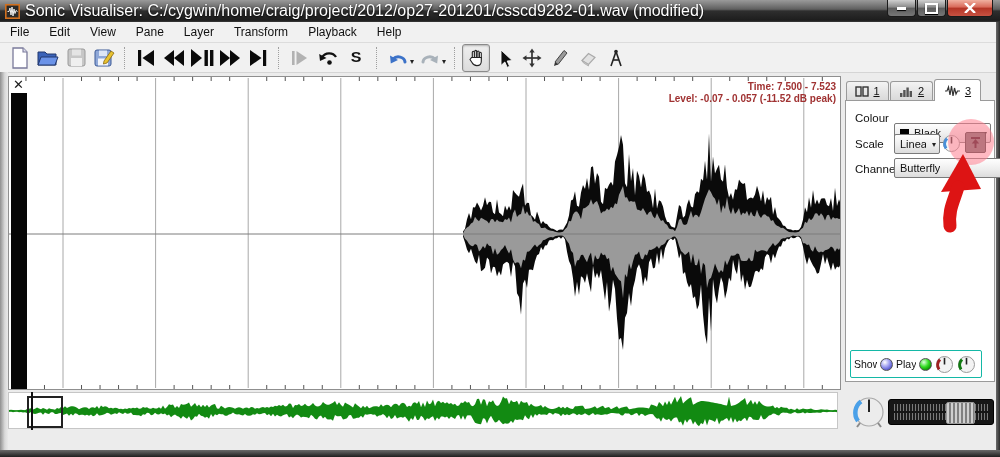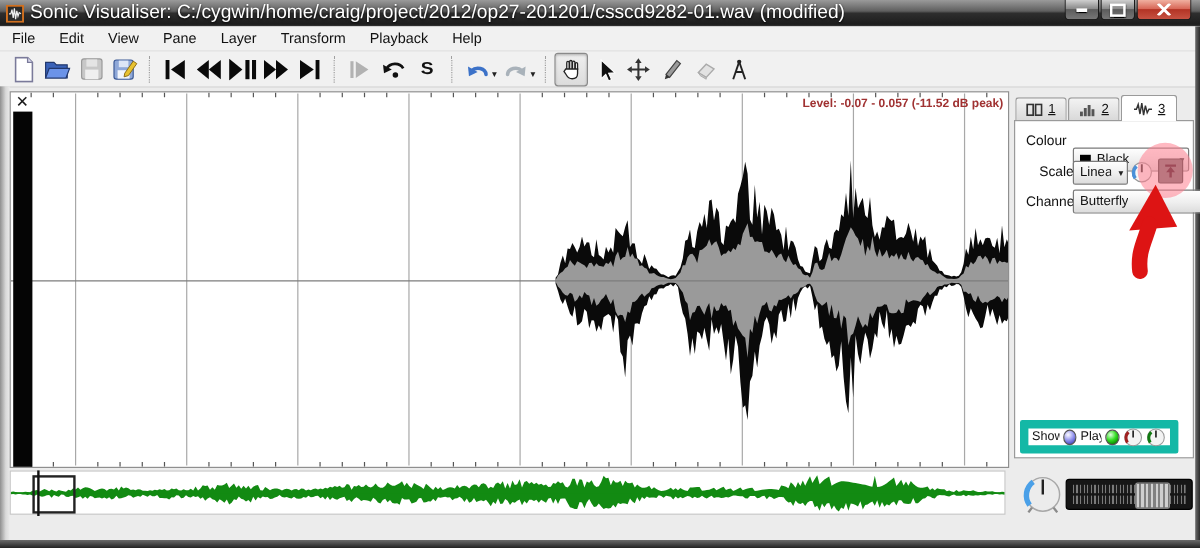--- a/index.html
+++ b/index.html
@@ -54,21 +54,21 @@
   .tab.active{top:0;height:22px;background:#fff;z-index:2;}
   .tab-num{font-size:11px;color:#111;text-decoration:underline;}
   .side-box{position:absolute;left:2px;top:21px;width:150px;height:282px;background:#fff;border:1px solid #9a9a9a;box-sizing:border-box;z-index:1;padding-left:44px;}
   .prop-label{position:absolute;font-size:11.5px;color:#111;}
   .select{position:absolute;height:20px;box-sizing:border-box;border:1px solid #7a7a7a;border-radius:2px;
     background:linear-gradient(#fefefe,#eee 55%,#dcdcdc);display:flex;align-items:center;font-size:11px;color:#111;padding-left:5px;}
   .select .val{white-space:nowrap;overflow:hidden;}
   .select .arr{position:absolute;right:3px;top:5px;font-size:8px;color:#222;}
   .swatch{width:9px;height:9px;background:#000;margin-right:5px;flex:0 0 auto;}
   .mini-btn{position:absolute;width:21px;height:21px;box-sizing:border-box;border:1px solid #3a3a3a;border-radius:2px;background:#6e6e6e;display:flex;align-items:center;justify-content:center;}
-  .showplay{position:absolute;left:4px;top:249px;width:132px;height:28px;border:7px solid #14b8a6;border-radius:2px;
+  .showplay{position:absolute;left:4px;top:249px;width:132px;height:28px;border:1px solid #14b8a6;border-radius:2px;
     display:flex;align-items:center;gap:3px;padding:0 3px;box-sizing:border-box;}
   .sp-label{font-size:10.5px;color:#111;max-width:23px;overflow:hidden;white-space:nowrap;}
   .led{width:13px;height:13px;border-radius:50%;border:1px solid #555;box-sizing:border-box;}
   .led.blue{background:radial-gradient(circle at 35% 30%,#fff,#9a9af0 45%,#5050c8 80%,#222);}
   .led.green{background:radial-gradient(circle at 35% 30%,#dfffdf,#33dd22 45%,#0a8a00 80%,#123);}
 
   
   .overview{position:absolute;left:8px;top:392px;width:830px;height:37px;background:#fff;border:1px solid #c6c6c6;box-sizing:border-box;}
   .ov-box{position:absolute;left:18px;top:3px;width:32px;height:28px;border:2px solid #222;}
   .ov-playhead{position:absolute;left:22px;top:-1px;width:2px;height:38px;background:#111;}
@@ -364,20 +364,21 @@
         <line x1="609.5999999999999" y1="1" x2="609.5999999999999" y2="311" stroke="#a8a8a8" stroke-width="1"></line>
         <line x1="702.1999999999999" y1="1" x2="702.1999999999999" y2="311" stroke="#a8a8a8" stroke-width="1"></line>
         <line x1="794.8" y1="1" x2="794.8" y2="311" stroke="#a8a8a8" stroke-width="1"></line>
         <polygon points="454,154.43392315713837 456,151.70753070236952 458,142.15717106528655 460,135.91256674479527 462,142.31890310270865 464,130.16083969346474 466,130.46985691798545 468,125.52693280659672 470,129.08662674247378 472,133.37584392423452 474,128.74542363995522 476,120.18263378929016 478,128.37349084523447 480,124.86594598343484 482,125.09779137649335 484,135.60419833485867 486,137.30158109143085 488,122.31538049677329 490,135.43808361752744 492,137.04819915767973 494,139.16544447276198 496,128.5526982180192 498,133.49582647911447 500,129.07471449943552 502,133.6053947356486 504,113.00386013496512 506,115.7 508,117.9292822131858 510,119.81893012586806 512,112.07559582741757 514,106.54326541439079 516,128.74022794253978 518,125.6884541841442 520,125.8808247605848 522,138.10406048605364 524,139.69396234956076 526,142.768442257643 528,134.5821844662681 530,140.20791336981762 532,147.077471585109 534,144.0355417471841 536,146.4896775029021 538,146.8903126910791 540,149.65 542,151.48363040690384 544,151.75 546,152.8 548,154.09220550033388 550,152.7591586657611 552,152.44334632916227 554,152.8304570038095 556,149.33977476274936 558,145.8480645042846 560,138.468312275809 562,123.61552178874902 564,122.59608181457975 566,114.1884847955962 568,128.73983716491904 570,129.6941315148354 572,115.6078479128577 574,107.98858257553383 576,112.11806677900927 578,101.12180886489234 580,112.93066795381941 582,90.28423671624624 584,89.17120085793334 586,106.71177009974053 588,95.90698089683247 590,99.87122637120447 592,124.7283008681261 594,127.20388107317558 596,110.82545811411305 598,112.21497242031425 600,107.65 602,104.84414978108714 604,108.65510531211112 606,84.45015617573083 608,78.05404417699465 610,69.98924343376886 612,57.88486001518555 614,67.77766901818396 616,106.15654037502362 618,110.28694819468306 620,76.9821619229316 622,104.28443380575627 624,91.11799772417776 626,118.13006317200974 628,93.72770601569647 630,98.9 632,110.40055592857752 634,96.21886296089141 636,101.72203428058323 638,114.91039002785885 640,113.54761669770232 642,118.68879259031674 644,131.30378036482725 646,111.60054206116766 648,131.77997511740443 650,123.31339452610118 652,124.50238705077646 654,129.48455511046632 656,139.1985955676355 658,144.6822432694724 660,145.26881707974536 662,149.3306932513103 664,150.1397068125391 666,150.7 668,138.9134000898975 670,128.07314020585704 672,129.7929040646656 674,140.74070292429084 676,138.67234121869734 678,127.7261916842972 680,122.23129562295523 682,129.52716113952192 684,130.453626775355 686,117.17428691800743 688,114.212879679857 690,115.69999999999999 692,101.63155269526567 694,103.78702802784102 696,83.70133539568658 698,102.68926167915319 700,56.576998523269864 702,104.75702277744519 704,79.39958840407053 706,96.5187621514815 708,91.83558549624868 710,87.7293422310555 712,102.4 714,104.68603564617128 716,87.14716495236111 718,110.67908844811609 720,120.45366964476416 722,115.96812495675404 724,122.84392150111962 726,112.3090188606487 728,112.69861509483502 730,102.58569388702455 732,105.3927030249659 734,107.06925698199775 736,105.92699207422993 738,123.0271316942235 740,121.1605043642805 742,120.55605826663523 744,121.38579140129877 746,117.49221476871705 748,108.69999999999999 750,115.68052218333179 752,124.41547256512132 754,113.18972617515828 756,128.01509126101155 758,120.12336186475198 760,123.4 762,119.8119222979818 764,137.78431385726242 766,129.92778818191073 768,140.06980684432006 770,142.12355865862264 772,144.4 774,148.60734624488396 776,148.8829087403763 778,151.7026605090683 780,152.20560911514497 782,152.53779876809025 784,153.4 786,152.8953710669042 788,153.325 790,152.78229892388146 792,149.89677141700741 794,142.71214030072878 796,130.1418465975061 798,135.279358319424 800,120.20464288237466 802,130.67139995606848 804,112.96020753335979 806,127.4089316738362 808,122.39891110876488 810,127.29240859705412 812,121.81424290602202 814,121.20345857833382 816,121.57726420963203 818,127.96338741934888 820,129.356616275711 822,121.11552044053678 824,134.09732536902885 826,110.77702748930024 828,129.05665970822642 830,122.33274665413191 832,127.6 832,185.89264365639536 830,190.6061667553143 828,189.61678099576966 826,192.83108799082765 824,185.58260497853237 822,193.78090352133052 820,187.19365218160382 818,180.33800705741257 816,187.2527205298252 814,176.8986892220637 812,186.79999273868185 810,195.69848650171286 808,196.63923744412605 806,191.59981422242564 804,188.5 802,184.5303261971072 800,179.88623292464254 798,187.4264177198056 796,180.06281124279886 794,169.8049244680593 792,162.16765796250408 790,159.84358254075838 788,159.60941567627304 786,160.93260708700254 784,161.2737041905938 782,159.89496563197022 780,162.4 778,161.48026605930062 776,164.49894978622905 774,163.9898230347666 772,169.56219200142286 770,169.40606507085323 768,174.85 766,181.50648761921912 764,176.66764844674228 762,186.37891147301707 760,178.18228142441657 758,176.93975342685553 756,180.2609483871376 754,193.24482915666158 752,191.14888323701138 750,195.5 748,193.65788911001528 746,194.4997310836518 744,202.5 742,209.42018232453265 740,210.2275700336686 738,202.8475143043488 736,212.70365219188972 734,197.23780285097237 732,205.3 730,181.36528345485567 728,197.3060252129823 726,192.3618239938068 724,182.71521375765442 722,204.6 720,200.41964833785119 718,213.47612050634635 716,221.69417057689571 714,205.90231088804478 712,200.15002665972278 710,211.20316759873543 708,226.61387555900632 706,218.04100653347996 704,202.31172041115957 702,254.53594671078025 700,220.77014889288603 698,267.2870968958552 696,257.48609828858656 694,237.43036736447903 692,207.41263803019928 690,227.67923199001171 688,232.58904654704384 686,219.13400354050248 684,221.25009767953304 682,207.11494392742168 680,210.4908658820738 678,205.32781732585087 676,195.0664188214902 674,196.95905043350533 672,176.07482264244828 670,181.62062834005738 668,170.48439520536792 666,160.93440624348113 664,163.33697003639216 662,161.5734849594347 660,163.10796812079593 658,166.60524637988055 656,171.23402751257746 654,182.64392730980762 652,171.53606526801548 650,188.11825011772743 648,176.06137439502587 646,190.6 644,191.39003433513182 642,181.13850738712887 640,185.34253610997402 638,204.98892185840427 636,199.7149424846524 634,209.44217714878505 632,193.12042018888752 630,187.2101997148716 628,191.202954483621 626,203.19523320771114 624,210.9 622,229.30347967360285 620,215.89232577323855 618,236.04075564848316 616,240.8308669132035 614,273.0043704245836 612,260.74 610,262.74951565350403 608,241.5507816322135 606,211.8812235385736 604,202.8347992421767 602,222.8823336578686 600,234.8318666928082 598,205.03364748936468 596,223.39059948994935 594,207.925 592,193.061260506153 590,201.47801413217707 588,195.6624232673392 586,201.3416929418032 584,188.7548421325264 582,215.21280144355114 580,206.20345583196777 578,196.1909094798256 576,205.9025659535738 574,200.7371399782414 572,199.24101676222054 570,218.0102441364113 568,204.7180416623475 566,219.68354394890738 564,201.42228440333216 562,188.4626507797814 560,183.95 558,174.85 556,162.45358587352516 554,159.42027861849056 552,161.7654282847172 550,159.74390510113008 548,161.13169001399655 546,161.4724972228014 544,163.3158334564505 542,163.11673591210166 540,163.52697397830198 538,168.31248264552414 536,168.39990740752327 534,173.17546187400004 532,169.9599236847731 530,177.1 528,178.19817751481708 526,184.13399671319723 524,193.2018172173877 522,192.46870064802317 520,192.74889731973127 518,210.9851540611956 516,202.56852453917563 514,206.60424257160787 512,237.6729936073669 510,220.04275646735476 508,216.3410078794841 506,189.33900762301153 504,185.1061496991041 502,200.04005125156837 500,186.44488247002786 498,184.70128313375395 496,185.86631766440988 494,187.47214376199554 492,198.50600647101237 490,193.95649204979856 488,199.5052304616438 486,190.18527645272115 484,189.81290665660782 482,196.60167881079445 480,182.86339724686889 478,180.44498885096692 476,190.73052136557527 474,192.94721681506292 472,194.21134130781866 470,177.85057252550033 468,187.00664378597648 466,184.52586586887045 464,178.45740632490924 462,171.84174937297794 460,176.30524944878198 458,172.59643207456102 456,165.45931157221784 454,159.4932265609932" fill="#0a0a0a"></polygon>
         <polygon points="454,156.22984359161637 456,152.49747270850216 458,150.42785801770273 460,149.1808353482029 462,146.52656613698855 464,145.2912541941696 466,139.70802493027077 468,142.44673105874486 470,144.35495205240537 472,140.72117349315158 474,141.66287125330564 476,143.0964958660164 478,143.9592114848508 480,146.4232194622491 482,142.16320417036377 484,141.9766595489382 486,145.23516334776045 488,142.42985629267665 490,144.4758950925152 492,144.81705453533746 494,145.2989695635018 496,142.04695878873463 498,143.0046405820667 500,140.43021602057706 502,145.5877033480756 504,136.30170889913038 506,132.55527807082885 508,139.88883701566738 510,137.66394143903744 512,136.91013961168466 514,128.72993331699763 516,137.28882147213216 518,134.34381574631334 520,138.48657051380633 522,138.5927636478409 524,144.73548539892727 526,144.0715006939993 528,146.1064924370039 530,147.01567487507418 532,150.9209041010563 534,150.92068030888208 536,150.55813074493108 538,152.1737249189796 540,153.1809330217966 542,153.74821381913353 544,153.92969673073094 546,154.7144862345158 548,155.23742503351968 550,155.61329059309392 552,155.23374793898958 554,154.72938570574405 556,152.28277372088692 558,150.28674064097413 560,144.06417571233882 562,144.12877321607084 564,137.42039403428208 566,134.83625430620305 568,134.51117856294877 570,137.13598649534347 572,142.2670621850848 574,131.6145694212225 576,131.0224385601276 578,129.4425072386361 580,127.64680328647471 582,122.34462724927289 584,127.7801692423139 586,125.2645457843937 588,123.94778036033952 590,129.16982025069956 592,136.41645586351478 594,134.43053779892216 596,134.2183489872065 598,131.4908994573792 600,133.22399530740768 602,129.75711896491703 604,131.29790745801256 606,126.1866198830412 608,127.35331779919397 610,117.79263706752317 612,113.43024002554594 614,109.04168706501878 616,120.5744478569919 618,120.25533988725874 620,124.73287527051434 622,123.95732248252511 624,124.74240149154807 626,124.61147039795333 628,132.58784564878442 630,132.88805961410011 632,133.96739686863535 634,131.05575138350014 636,134.4884312179323 638,138.2749758669003 640,135.3238180540502 642,134.2029212348316 644,139.22234870046668 646,141.61362915139034 648,135.97349914547522 650,140.4094653929933 652,143.92540187405757 654,143.07736627335544 656,146.4885826956306 658,147.62689655667054 660,151.40824829299208 662,152.3701452386893 664,152.2645512594846 666,154.36505088493868 668,149.91794496844233 670,142.62594437508523 672,141.6717786435849 674,147.17256975746204 676,148.0188269379105 678,146.98429089821488 680,140.1694753693373 682,133.7031608824982 684,140.78982025565588 686,137.85343527549412 688,138.06006814817374 690,140.50065452961158 692,134.9797323955378 694,128.25256462802054 696,121.70730817092287 698,117.08318480781301 700,112.29285068598256 702,115.33067020257172 704,119.41148465373044 706,121.8357760279805 708,128.0203521582298 710,121.86183246073779 712,136.35151093221793 714,127.96966183742674 716,132.1692329570736 718,119.96439983700111 720,131.66817217874632 722,137.34885043527174 724,130.28182898231898 726,137.03545419551907 728,134.65495792947817 730,131.11340707616182 732,138.51863372734556 734,135.40737539590918 736,136.97274083479624 738,133.81010361064182 740,139.3562098367162 742,134.61428461659307 744,138.74828830397323 746,139.3950192507109 748,132.79379841084847 750,138.3738647670034 752,140.90592063709119 754,137.86306223238353 756,137.19847249721838 758,139.1851055955291 760,139.83585382503225 762,144.04432887230783 764,142.93517685814973 766,147.1071109210534 768,148.63944610913555 770,149.48061194524476 772,151.09931841371144 774,150.80382754049606 776,152.33236422821938 778,153.7441619286992 780,155.04316328042998 782,155.19896440645348 784,155.27283925679927 786,155.44169106672265 788,155.19804174583305 790,154.682889973377 792,152.3624004611338 794,150.8358538931061 796,144.66835838057887 798,145.98708506438803 800,141.02341874514605 802,143.1855851719738 804,140.89289358239284 806,136.56670660129748 808,136.17508727059658 810,139.19527204250576 812,136.1554367136241 814,138.6290932016018 816,143.5039018017948 818,138.17892634040376 820,137.77914736422827 822,142.96319989022354 824,140.0431118694687 826,141.53806269322376 828,141.1152440472797 830,141.90190164025626 832,141.76678383944818 832,169.12931828135333 830,172.9105645126183 828,171.3383866574568 826,174.78190746484142 824,170.8485455055828 822,169.61795911823478 820,171.82599553992623 818,172.79071299908173 816,173.31264295623018 814,175.3200758973362 812,174.4562642858115 810,175.60749291905572 808,173.75814995333712 806,169.32308448763797 804,174.7632479041131 802,172.7397608664014 800,167.43034290126434 798,168.031709445866 796,166.14870501573387 794,166.1310064255944 792,160.33087710933688 790,158.81787475695955 788,159.00231332607726 786,158.91761071325223 784,158.60347353961802 782,159.54887039780962 780,160.1846787572202 778,160.16299770285696 776,161.31574997836364 774,161.30332810088962 772,162.13093055612626 770,165.28002100649246 768,167.157970426877 766,168.9598163226692 764,166.04394159869602 762,169.10166929634156 760,171.23593626017646 758,174.6557264982057 756,173.84701477515046 754,173.34314157845802 752,173.24754701488564 750,174.13272006025667 748,175.09015196250618 746,172.37666180436767 744,183.5508383011062 742,184.13165720182224 740,180.47668651955246 738,183.6932156566363 736,184.02377117986543 734,183.9506303388098 732,183.48515408563617 730,177.04949385504005 728,176.58940790378497 726,178.14717522560628 724,178.72049833204983 722,178.6214516079211 720,183.47040819484997 718,188.23374311805674 716,183.32228277149989 714,195.19376993323385 712,192.920828821123 710,196.08429221772894 708,191.7068509297351 706,186.53406774629912 704,194.22319697849525 702,200.84173545831192 700,202.5804719853004 698,210.87610348755817 696,188.30803639369637 694,185.83392150272812 692,196.9378356770588 690,181.27456175870853 688,188.23653651884524 686,187.96894422121113 684,176.65714463074983 682,186.42103735824276 680,174.4965821233627 678,176.39546708395088 676,177.88253211814663 674,175.70613579464188 672,174.11236503283288 670,168.86788188335086 668,162.06394457065528 666,159.4882950563233 664,159.67491401411135 662,161.34749098135362 660,162.46468617061996 658,162.77883007498167 656,166.2753179488865 654,167.7527005574275 652,168.43798161110317 650,171.65996087152598 648,169.11136131934958 646,171.09829059481854 644,171.90849059594743 642,173.0698617112163 640,172.71066136175614 638,178.5169597111526 636,177.13459108261486 634,182.61279198148623 632,181.6107438051622 630,174.4229815361232 628,177.19674415028533 626,177.71622044281926 624,184.34734598884702 622,192.54071286082035 620,186.18490145837617 618,200.4167484208483 616,196.94881999994686 614,221.13944046491088 612,204.36510721679952 610,202.7125003837049 608,199.68749109796863 606,196.6876285978842 604,189.8454003355091 602,194.3951665307277 600,181.07162969007686 598,182.20091838891526 596,177.4694194422506 594,178.24086284317673 592,175.4711770047367 590,181.5798134752898 588,182.14233532422054 586,177.96897058014292 584,188.52951346867667 582,175.60167354953046 580,179.19968925232388 578,185.3187669959568 576,181.8517799943511 574,177.82202205496367 572,178.05101070592173 570,182.93592226530504 568,183.57633343219277 566,189.8401436322638 564,176.0940715319597 562,173.6991229707218 560,166.77559320288947 558,163.9972342902438 556,160.63480226786427 554,158.8468815359156 552,158.53716620013438 550,158.52984698250293 548,158.64169746556013 546,159.37216475858077 544,160.5589408782398 542,160.08351323744682 540,160.41604894438933 538,161.42738210315838 536,162.80796842661402 534,163.2137461253942 532,166.80721559087397 530,168.10595797605805 528,170.3273427421986 526,167.4900423815291 524,169.7148017554223 522,172.56542468140526 520,174.3827117981084 518,174.6753162806108 516,183.85690108431209 514,182.6063738813691 512,191.3121308929076 510,185.78311091635987 508,185.2964007296266 506,186.42488258184616 504,182.61642843056325 502,172.20133189990884 500,176.56114885178977 498,172.62864991614939 496,167.97723296463846 494,171.12976733986397 492,172.88348198289168 490,176.17798510612192 488,177.800814462189 486,171.36565247933686 484,177.43406499644698 482,169.20421059304303 480,168.6546893085209 478,166.3178489918937 476,171.51722031621102 474,169.0181062987831 472,172.6006023802729 470,174.55635533243426 468,167.95333601131225 466,166.8940426705849 464,169.37136017771263 462,168.79355779938487 460,167.0109250052992 458,163.85848413206259 456,161.79272948518337 454,157.80073037274178" fill="#9a9a9a"></polygon>
         <line x1="0" y1="157" x2="831" y2="157" stroke="#7d7d7d" stroke-width="1"></line>
       </svg>
     <div class="pane-close">✕</div>
     <div class="black-bar"></div>
     <div class="pane-readout" style="color: rgb(160, 50, 50);">
+      <div>Time: 7.500 - 7.523</div>
       <div>Level: -0.07 - 0.057 (-11.52 dB peak)</div>
     </div>
   </div>
 
   <div class="side">
     <div class="tab" style="left:3px;width:43px;">
       <svg width="14" height="11" viewBox="0 0 14 11">
           <rect x="1" y="1" width="5" height="9" fill="none" stroke="#333" stroke-width="1.4"></rect>
           <rect x="8" y="1" width="5" height="9" fill="none" stroke="#333" stroke-width="1.4"></rect>
         </svg>
@@ -402,21 +403,21 @@
     </div>
 
     <div class="side-box">
       <span class="prop-label" style="left:9px;top:11px;">Colour</span>
       <div class="select" style="left:48px;top:22px;width:97px;">
         <span class="swatch"></span>
         <span class="val">Black</span>
         <span class="arr">▾</span>
       </div>
 
-      <span class="prop-label" style="left:9px;top:37px;margin-left:11px;">Scale</span>
+      <span class="prop-label" style="left:9px;top:37px;">Scale</span>
       <div class="select" style="left:48px;top:33px;width:46px;">
         <span class="val" style="max-width:26px;">Linear</span>
         <span class="arr">▾</span>
       </div>
       <svg style="position:absolute;left:96px;top:33px;" width="19" height="19" viewBox="0 0 19 19">
         <circle cx="9.5" cy="9.5" r="8" fill="#f7f7f7" stroke="#999"></circle>
         <path d="M4,14.5 A8,8 0 0 1 5,4.5" fill="none" stroke="#4a90d9" stroke-width="3"></path>
         <line x1="9.5" y1="9.5" x2="9.5" y2="2.8" stroke="#222" stroke-width="1.6"></line>
       </svg>
       <div class="mini-btn" style="left:119px;top:31px;">

